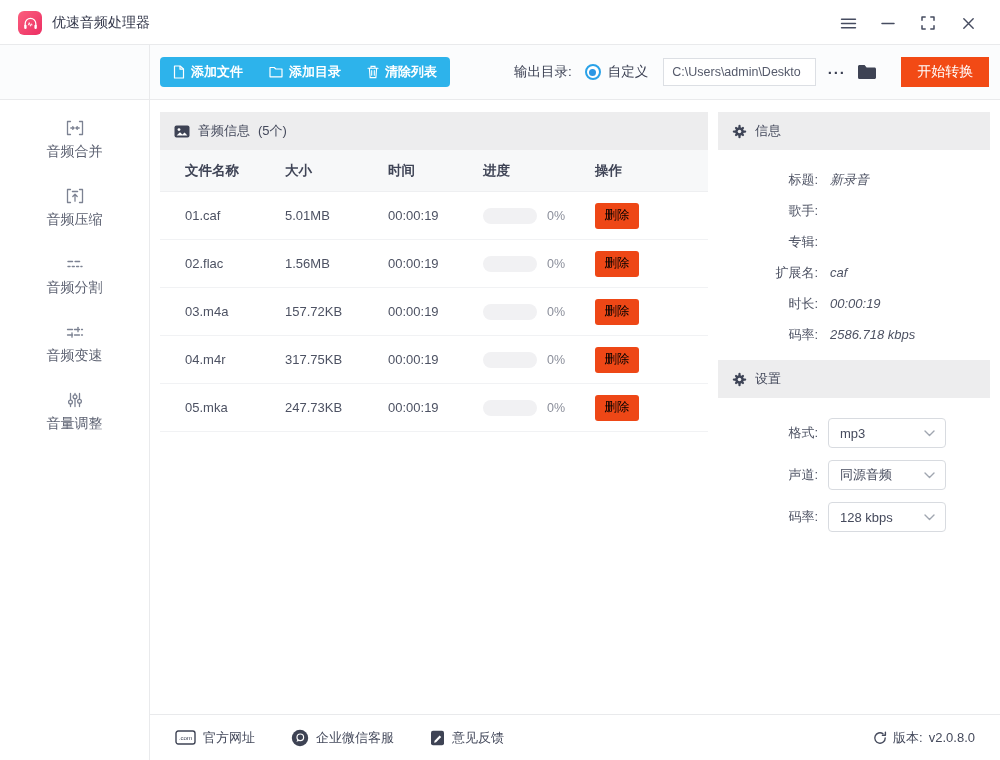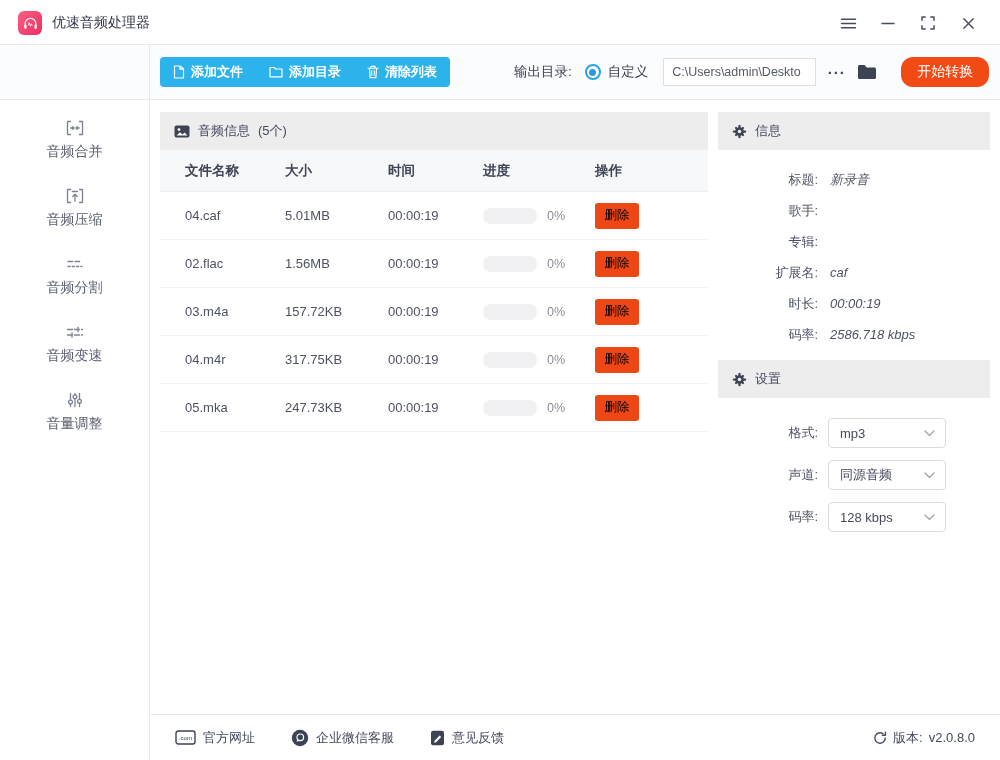--- a/index.html
+++ b/index.html
@@ -29,21 +29,21 @@
   .radio { margin-left:13px; width:16px; height:16px; border-radius:50%; border:2px solid #2aa2e8;
            display:flex; align-items:center; justify-content:center; background:#fff; cursor:pointer; }
   .radio-dot { width:7px; height:7px; border-radius:50%; background:#2b96e4; }
   .radio-label { margin-left:7px; font-size:13.5px; color:#3a3f52; }
   .path-input { margin-left:15px; width:153px; height:28px; border:1px solid #dcdfe4; border-radius:0;
                 padding:0 8px; font-size:12.5px; color:#555a6b; font-family:inherit; background:#fff; }
   .more-btn { margin-left:7px; width:27px; background:none; border:none; font-weight:bold; font-size:15px;
               color:#3a3f52; letter-spacing:1px; text-align:center; cursor:pointer; font-family:inherit; }
   .folder-btn { margin-left:7px; background:none; border:none; cursor:pointer; }
   .start-btn { margin-left:24px; width:88px; height:30px; background:#f24a15; color:#fff; border:none;
-               border-radius:12px; font-size:14px; font-family:inherit; cursor:pointer; }
+               border-radius:0; font-size:14px; font-family:inherit; cursor:pointer; }
 
   
   .sidebar { position:absolute; top:100px; left:0; width:150px; bottom:0; background:#fff;
              border-right:1px solid #e9eaec; }
   .nav-item { position:relative; height:68px; display:flex; flex-direction:column; align-items:center;
               justify-content:center; color:#5d6272; cursor:pointer; }
   .nav-item:first-child { margin-top:4px; }
   .nav-icon { height:24px; display:flex; align-items:center; color:#7c8292; }
   .nav-label { margin-top:3px; font-size:14px; }
   .nav-item.active { background:#e9f3fc; color:#e5402c; }
@@ -232,21 +232,21 @@
   </div>
   <div class="t-head">
     <span>文件名称</span>
     <span>大小</span>
     <span>时间</span>
     <span>进度</span>
     <span>操作</span>
   </div>
 
   <div class="t-row">
-    <span>04.caf</span>
+    <span>01.caf</span>
     <span>5.01MB</span>
     <span>00:00:19</span>
     <span class="prog">
         <span class="pill"></span>
         <span class="pct">0%</span>
       </span>
     <span><button class="del">删除</button></span>
   </div>
   <div class="t-row">
     <span>02.flac</span>

